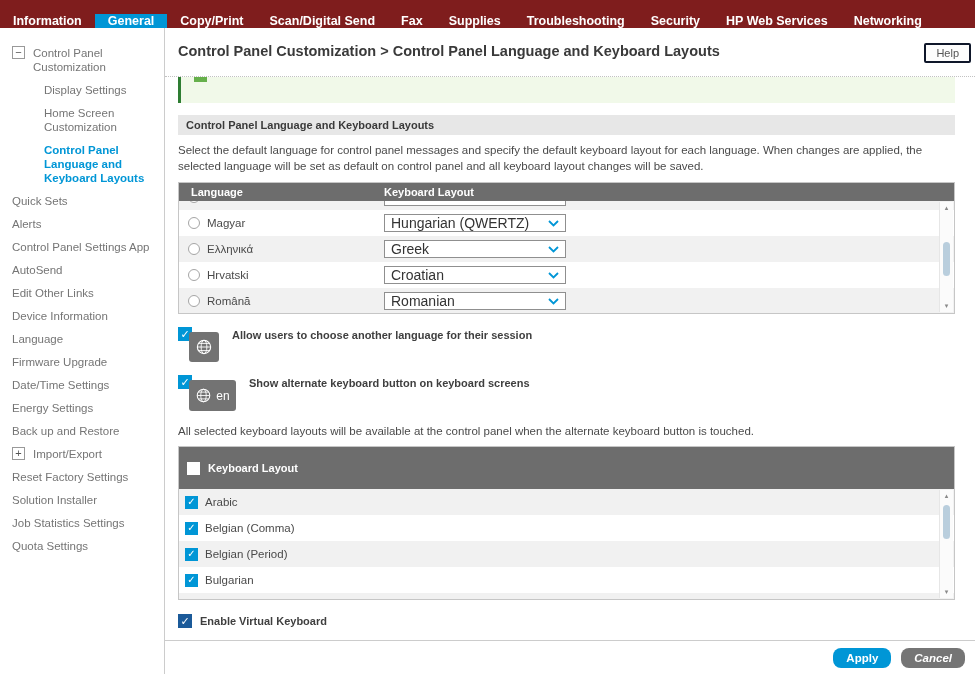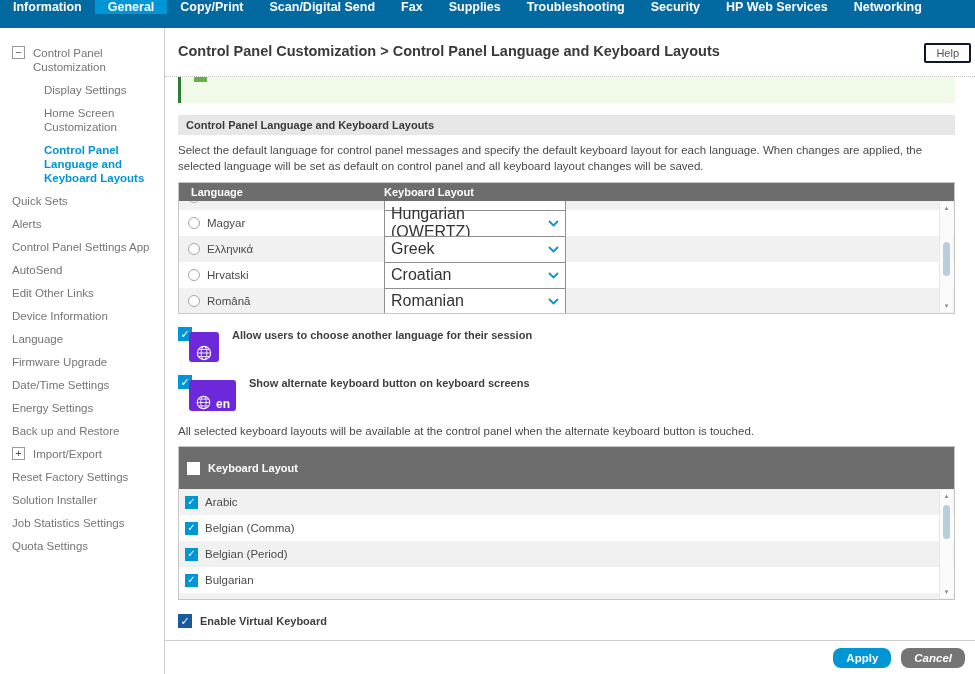--- a/index.html
+++ b/index.html
@@ -1,20 +1,20 @@
 <!DOCTYPE html>
 <html><head>
 <meta charset="utf-8">
 <style>
   * { margin:0; padding:0; box-sizing:border-box; }
   html,body { width:975px; height:674px; overflow:hidden; background:#fff;
     font-family:"Liberation Sans", sans-serif; }
 
   
-  .topnav { height:28px; background:#0369a1; display:flex; align-items:flex-start; }
+  .topnav { height:28px; background:#7f1d1d; display:flex; align-items:flex-end; }
   .tab { color:#fff; font-weight:bold; font-size:12.5px; padding:0 13px;
     display:flex; align-items:center; cursor:pointer; white-space:nowrap; }
   .tab.active { background:#0096d6; }
 
   
   .layout { display:flex; height:646px; }
   .sidebar { width:165px; flex-shrink:0; border-right:1px solid #ccc;
     padding-top:16px; background:#fff; overflow:hidden; }
   .side-item { font-size:11.5px; color:#757575; line-height:14px;
     padding:2px 6px 2px 12px; margin-bottom:5px; cursor:pointer; }
@@ -49,44 +49,44 @@
     display:flex; align-items:center; height:18px; }
   .t-head .col1 { width:205px; padding-left:12px; }
   .viewport { position:relative; overflow:hidden; height:112px; }
   .rows { margin-top:-17px; }
   .row { height:26px; display:flex; align-items:center; padding-right:18px; }
   .row:nth-child(odd) { background:#f1f1f1; }
   .cell-lang { width:205px; padding-left:9px; display:flex; align-items:center; gap:7px;
     font-size:11.5px; color:#4a4a4a; }
   .radio { width:12px; height:12px; border:1px solid #a5a5a5; border-radius:50%;
     background:#fff; flex-shrink:0; cursor:pointer; }
-  .dropdown { width:182px; height:27px; border:1px solid #8f8f8f; background:#fff;
+  .dropdown { width:182px; height:18px; border:1px solid #8f8f8f; background:#fff;
     display:flex; align-items:center; justify-content:space-between;
-    font-size:16px; color:#333; padding-left:6px; cursor:pointer; }
+    font-size:14px; color:#333; padding-left:6px; cursor:pointer; }
   .dd-chev { width:24px; display:flex; justify-content:center; align-items:center; }
 
   .vscroll { position:absolute; top:1px; bottom:1px; right:1px; width:14px;
     background:#fbfbfb; border-left:1px solid #e6e6e6; display:flex; flex-direction:column;
     align-items:center; justify-content:space-between; padding:2px 0; font-size:7px;
     color:#8a8a8a; cursor:pointer; }
   .thumb { position:absolute; right:4px; width:7px; height:34px; background:#b9cedd;
     border-radius:4px; cursor:grab; }
   .thumb.mid { top:41px; }
   .thumb.top { top:16px; }
 
   
   .cb { width:14px; height:14px; background:#0096d6; color:#fff; font-size:11px;
     line-height:14px; display:flex; align-items:center; justify-content:center;
     flex-shrink:0; cursor:pointer; }
   .cb.unchecked { background:#fff; border:1px solid #fff; color:transparent; }
   .cb.dark { background:#1b5a99; }
   .cb.small { width:13px; height:13px; font-size:10px; }
   .opt { display:flex; align-items:flex-start; margin-top:13px; }
-  .icon-tile { background:#6d28d9; border-radius:3px; color:#fff; font-weight:bold;
-    font-size:12px; display:flex; align-items:flex-end; justify-content:center; gap:4px;
+  .icon-tile { background:#737373; border-radius:3px; color:#fff; font-weight:normal;
+    font-size:12px; display:flex; align-items:center; justify-content:center; gap:4px;
     margin:5px 0 0 -3px; flex-shrink:0; }
   .tile-sm { width:30px; height:30px; }
   .tile-lg { width:47px; height:31px; }
   .opt-label { font-size:11px; font-weight:bold; color:#3f3f3f; margin:2px 0 0 13px; }
   .note { margin-top:14px; font-size:11.5px; color:#4a4a4a; }
 
   
   .t2 { margin-top:9px; }
   .t2-head { background:#6d6d6d; height:42px; display:flex; align-items:center;
     gap:8px; padding-left:8px; color:#fff; font-weight:bold; font-size:11px; }

